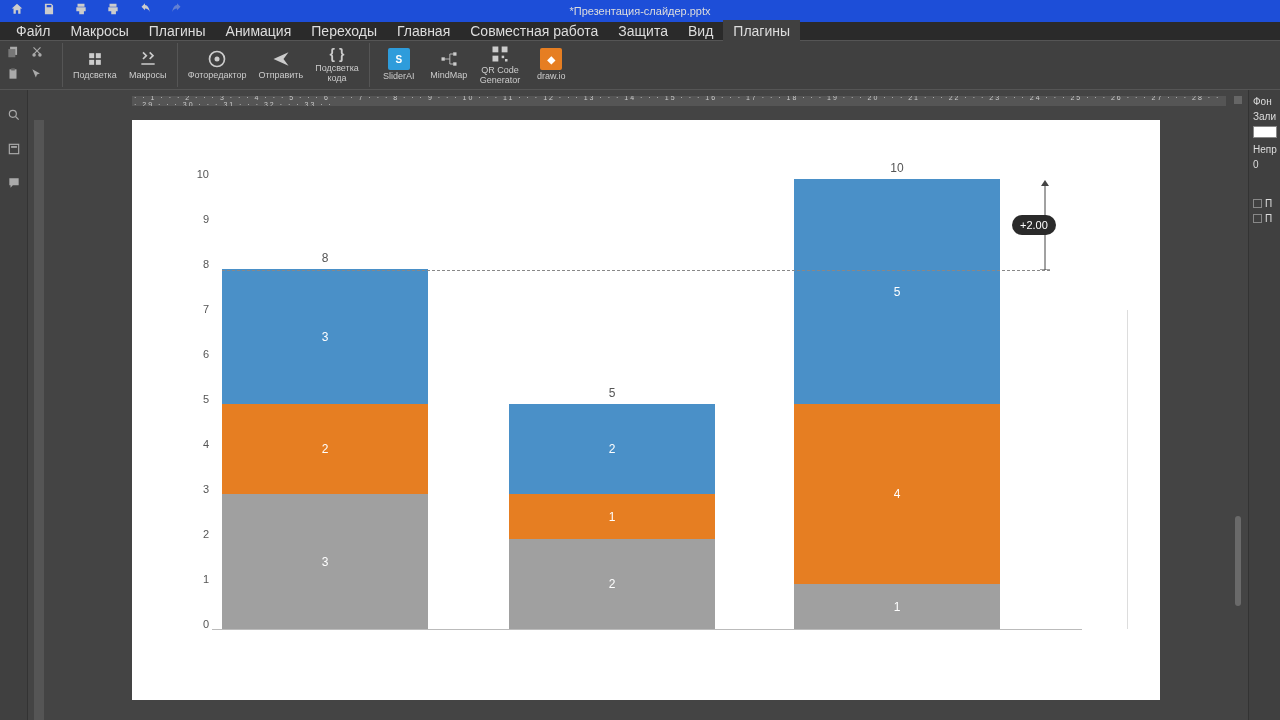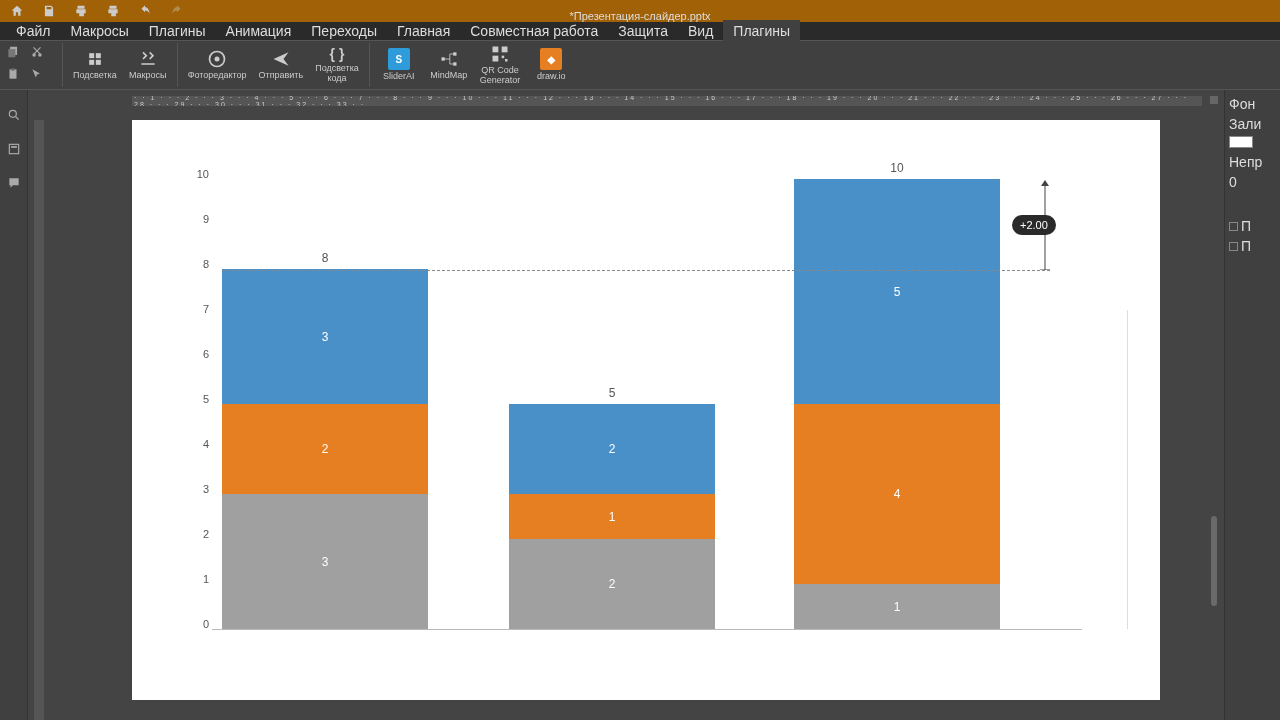--- a/index.html
+++ b/index.html
@@ -1,19 +1,19 @@
 <!DOCTYPE html>
 <html><head>
 <meta charset="utf-8">
 <style>
 * { margin: 0; padding: 0; box-sizing: border-box; font-family: Arial, sans-serif; }
 body { width: 1280px; height: 720px; background: #444; overflow: hidden; position: relative; }
 
 
-.titlebar { height: 22px; background: #a16207; display: flex; align-items: flex-end; }
+.titlebar { height: 22px; background: #1d4ed8; display: flex; align-items: center; }
 .titlebar-icons { display: flex; gap: 18px; padding-left: 10px; }
 .titlebar-icons svg { width: 14px; height: 14px; fill: #ccc; }
 .title-text { position: absolute; left: 50%; transform: translateX(-50%); color: #ddd; font-size: 11px; }
 
 
 .menubar { height: 18px; background: #2a2a2a; display: flex; align-items: center; padding-left: 6px; }
 .menu-item { color: #ddd; font-size: 14px; padding: 3px 10px; cursor: pointer; }
 .menu-item.active { background: #404040; }
 
 
@@ -34,21 +34,21 @@
 
 .editor { flex: 1; background: #444; position: relative; overflow:hidden; }
 .ruler-h { position: absolute; top: 6px; left: 104px; right: 22px; height: 10px; background: #555; color:#ccc; font-size: 7px; display:flex; align-items:center; overflow:hidden; padding-left:2px; letter-spacing: 2px; }
 .ruler-v { position: absolute; top: 30px; left: 6px; width: 10px; bottom: 0; background: #555; }
 
 .slide { position: absolute; top: 30px; left: 104px; width: 1028px; height: 580px; background: #fff; }
 .scroll-area { position:absolute; right: 6px; top: 6px; bottom:0; width: 8px; }
 .scroll-up { position:absolute; top:0; width:8px; height:8px; background:#666; }
 .scrollbar { position: absolute; top: 420px; width: 6px; height: 90px; background: #6a6a6a; border-radius: 3px; right:1px; }
 
-.rightpanel { width: 56px; background: #404040; padding: 6px 4px; color:#ddd; font-size:14px; overflow:hidden; border-left:1px solid #333; }
+.rightpanel { width: 32px; background: #404040; padding: 6px 4px; color:#ddd; font-size:10px; overflow:hidden; border-left:1px solid #333; }
 .rightpanel .lbl { margin-bottom:4px; white-space:nowrap; }
 .rightpanel .swatch { width:24px; height: 12px; background:#fff; border:1px solid #888; margin-bottom:6px; }
 .rightpanel .cbx { display:flex; align-items:center; gap:3px; margin-top:4px; }
 .rightpanel .cbx .box { width:9px; height:9px; border:1px solid #888; }
 
 
 .chart { position: absolute; left: 35px; top: 60px; width: 1045px; height: 520px; }
 .plot { position:absolute; left: 45px; top: 0; width: 870px; height: 450px; border-bottom:1px solid #bbb; }
 .yaxis { position:absolute; left: 24px; top:-6px; height: 462px; width:20px; }
 .ytick { position:absolute; right:2px; font-size:11px; color:#555; transform:translateY(-50%); }

